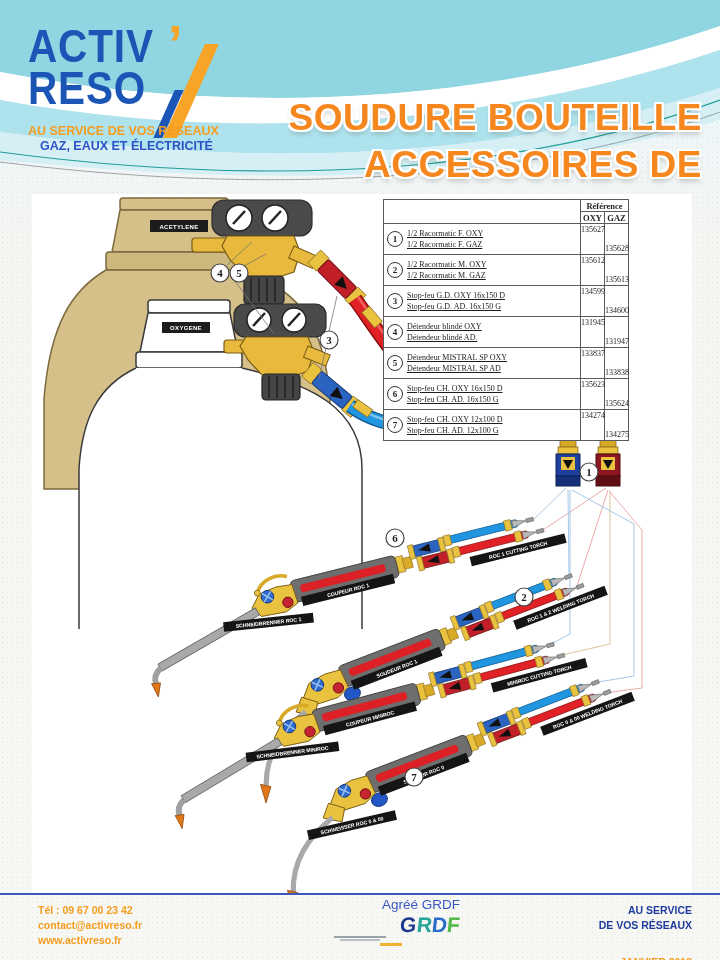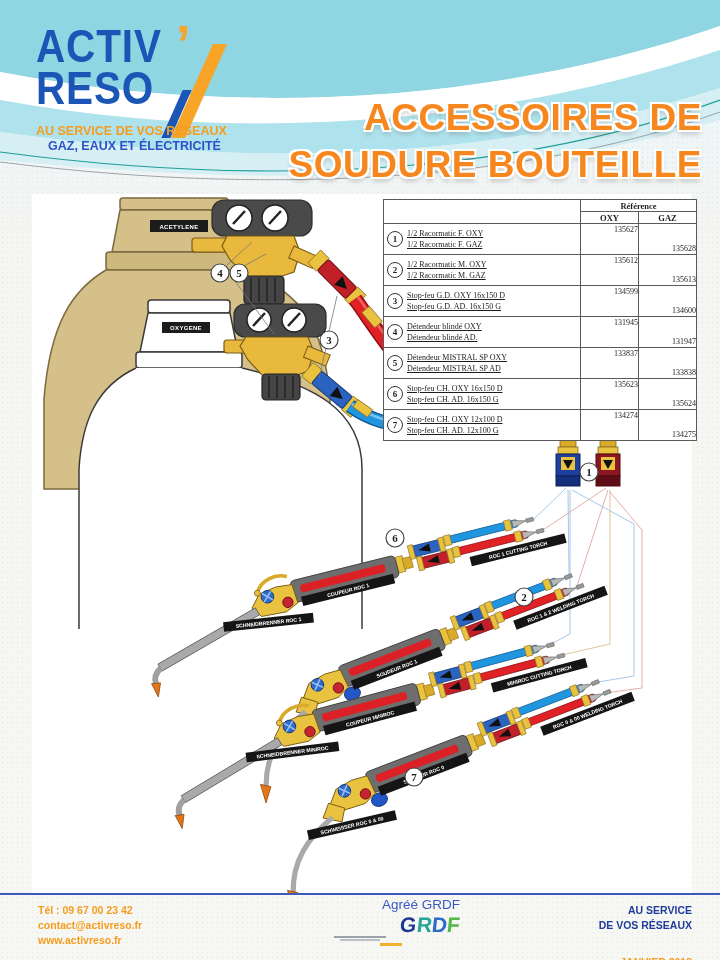--- a/index.html
+++ b/index.html
@@ -4,40 +4,40 @@
 <style>
   html,body{margin:0;padding:0;}
   .page{position:relative;width:720px;height:960px;overflow:hidden;
         font-family:"Liberation Sans",sans-serif;
         background:linear-gradient(180deg,#dff0f5 0%,#eef6f8 12%,#f5f5f2 25%,#f7f7f4 100%);}
   .page::before{content:"";position:absolute;inset:0;pointer-events:none;
         background-image:radial-gradient(circle,rgba(110,135,150,.16) .7px,transparent .9px);
         background-size:5px 5px;}
   .waves{position:absolute;left:0;top:0;width:720px;height:210px;}
   
-  .logo{position:absolute;left:36px;top:18px;width:260px;height:150px;}
+  .logo{position:absolute;left:28px;top:18px;width:260px;height:150px;}
   .logo-word{position:absolute;color:#1b55b5;font-weight:bold;font-size:46px;line-height:44px;
         letter-spacing:1px;transform:scaleX(.88);transform-origin:left top;}
   .logo-w1{left:0;top:6px;}
   .logo-w2{left:0;top:48px;}
   .logo-apos{position:absolute;left:140px;top:-4px;color:#f7a427;font-size:52px;font-weight:bold;}
   .slash{position:absolute;transform:skewX(-24deg);}
   .slash-blue{left:136px;top:72px;width:9px;height:48px;background:#1b55b5;}
   .slash-orange{left:156px;top:26px;width:14px;height:94px;background:#f7a427;}
   .tagline1{position:absolute;left:0;top:106px;color:#f59d20;font-weight:bold;font-size:12.5px;white-space:nowrap;}
   .tagline2{position:absolute;left:12px;top:121px;color:#2d52c8;font-weight:bold;font-size:12.5px;white-space:nowrap;}
   
   .title{position:absolute;right:18px;top:94px;text-align:right;color:#f6871f;font-weight:bold;
         font-size:37px;line-height:47px;letter-spacing:.5px;white-space:nowrap;
         text-shadow:-2px -2px 0 #fff,2px -2px 0 #fff,-2px 2px 0 #fff,2px 2px 0 #fff,0 4px 5px rgba(90,90,90,.35);}
   
   .panel{position:absolute;left:32px;top:194px;width:660px;height:700px;background:#fff;}
   .diagram{position:absolute;left:32px;top:194px;width:660px;height:700px;}
   
-  .reftable{position:absolute;left:383px;top:199px;width:314px;border-collapse:collapse;
+  .reftable{position:absolute;left:383px;top:199px;width:246px;border-collapse:collapse;
         font-family:"Liberation Serif",serif;font-size:8px;color:#1d1d1d;background:#fff;table-layout:fixed;}
   .reftable td,.reftable th{border:1px solid #5a5a5a;padding:0;}
   .reftable th{font-weight:bold;font-size:8.5px;height:11px;}
   .reftable .desc-h{width:196px;border-left-color:#5a5a5a;}
   .reftable .refc{width:44px;}
   .desc{height:23px;}
   .desc-inner{display:flex;align-items:center;gap:4px;padding-left:3px;}
   .circ{flex:0 0 14px;width:14px;height:14px;border:1px solid #333;border-radius:50%;
         text-align:center;line-height:14px;font-size:9px;font-weight:bold;background:#fff;}
   .lines span{display:block;line-height:11px;white-space:nowrap;text-decoration:underline;}
@@ -80,22 +80,22 @@
     <div class="logo-word logo-w1">ACTIV</div>
     <div class="logo-word logo-w2">RESO</div>
     <div class="logo-apos">’</div>
     <div class="slash slash-blue"></div>
     <div class="slash slash-orange"></div>
     <div class="tagline1">AU SERVICE DE VOS RÉSEAUX</div>
     <div class="tagline2">GAZ, EAUX ET ÉLECTRICITÉ</div>
   </div>
 
   <div class="title">
+    <div>SOUDURE BOUTEILLE</div>
     <div>ACCESSOIRES DE</div>
-    <div>SOUDURE BOUTEILLE</div>
   </div>
 
   <div class="panel"></div>
 
   <svg class="diagram" viewBox="0 0 660 700">
     <defs>
       <g id="torch-core">
         <rect x="272" y="-14" width="100" height="10" rx="3" fill="#2196e0" stroke="#0d5a94" stroke-width="1"></rect>
         <rect x="280" y="4" width="102" height="10" rx="3" fill="#e02125" stroke="#8e0e0e" stroke-width="1"></rect>
         <rect x="270" y="-16" width="9" height="14" fill="#e9c23f" stroke="#8a6d1f" stroke-width="0.8"></rect>

